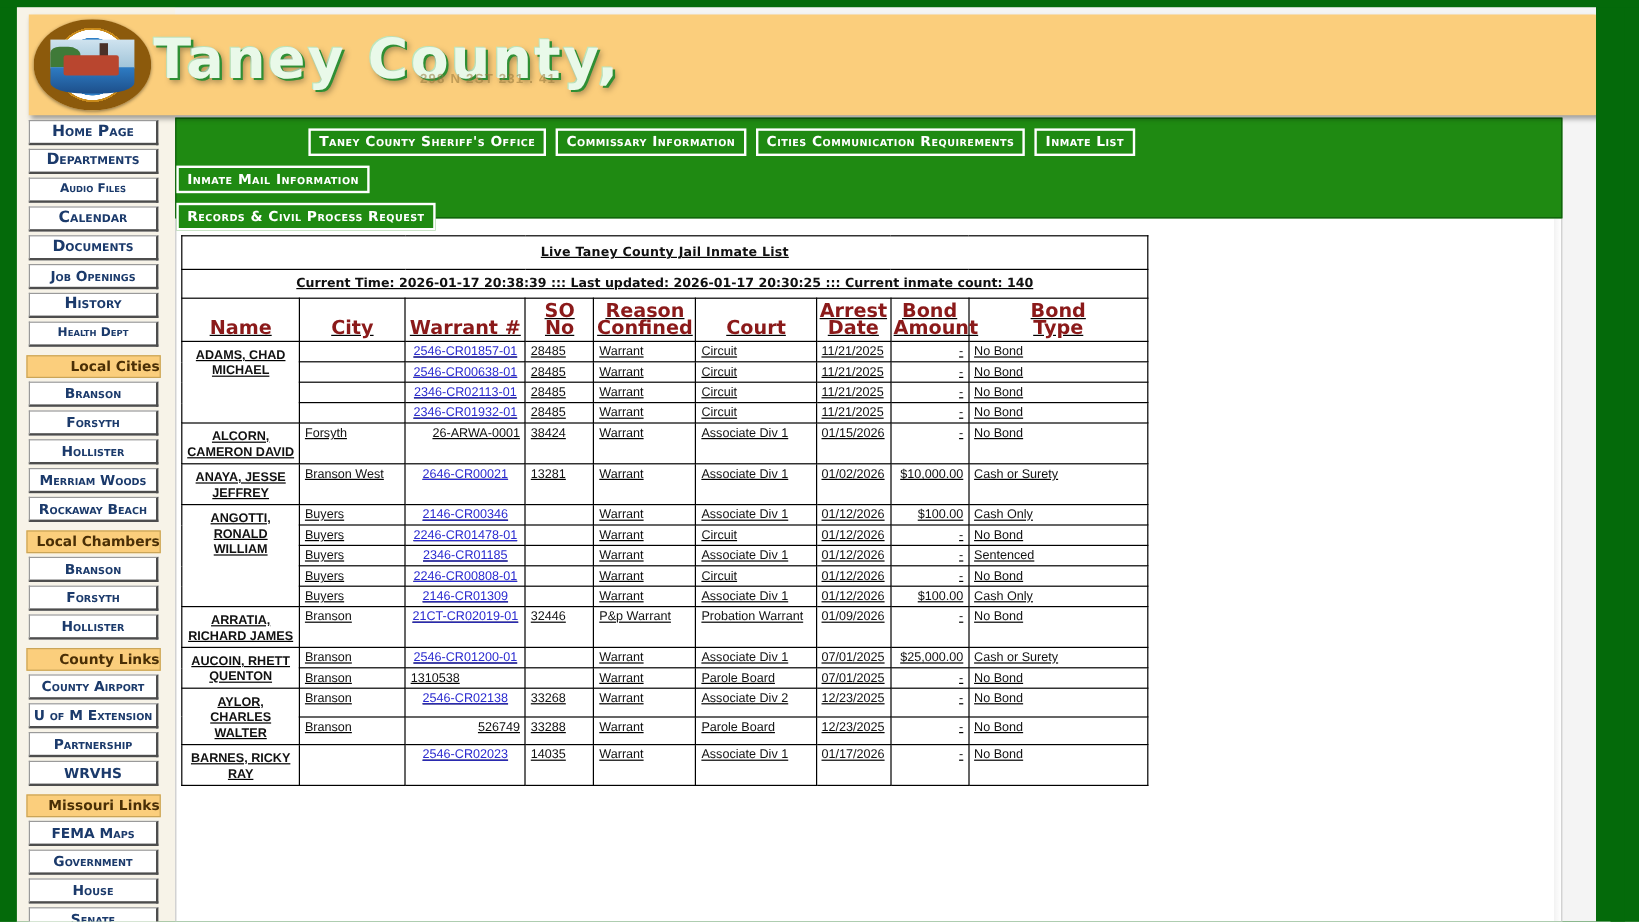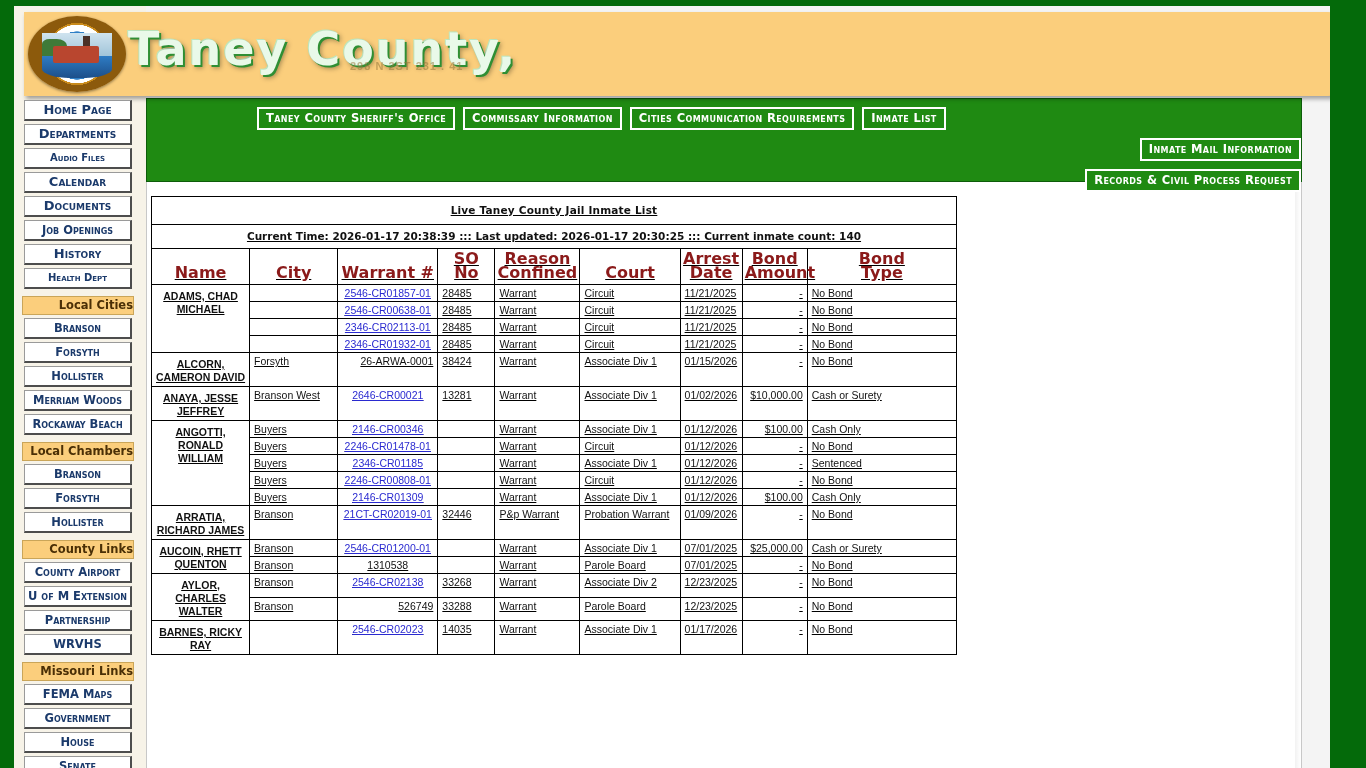--- a/index.html
+++ b/index.html
@@ -137,21 +137,21 @@
   
   .navbar {
     position: absolute;
     left: 146px; top: 98px;
     width: 1156px; height: 84px;
     background: #1f8a12;
     border: 1px solid #0d5c0a;
     z-index: 3;
   }
   .nav-row {
-    display: flex; justify-content: flex-end; gap: 8px;
+    display: flex; justify-content: flex-start; gap: 8px;
     margin-top: 8px;
   }
   .nav-row.r1 { padding-left: 110px; justify-content: flex-start; }
   .nav-btn {
     display: inline-block;
     background: #1f8a12;
     border: 2px solid #ffffff;
     color: #ffffff;
     font-family: "DejaVu Sans", sans-serif;
     font-size: 11.5px;
@@ -538,21 +538,21 @@
               <td class="warrant"><a>2546-CR01200-01</a></td>
               <td class="sono"></td>
               <td class="reason">Warrant</td>
               <td class="court">Associate Div 1</td>
               <td class="adate">07/01/2025</td>
               <td class="money">$25,000.00</td>
               <td class="btype">Cash or Surety</td>
             </tr>
             <tr>
               <td class="city">Branson</td>
-              <td class="warrant" style="text-align: center;"><span class="plain">1310538</span></td>
+              <td class="warrant" style="text-align: left;"><span class="plain">1310538</span></td>
               <td class="sono"></td>
               <td class="reason">Warrant</td>
               <td class="court">Parole Board</td>
               <td class="adate">07/01/2025</td>
               <td class="money">-</td>
               <td class="btype">No Bond</td>
             </tr>
             <tr>
               <td class="name" rowspan="2">AYLOR, CHARLES WALTER</td>
               <td class="city">Branson</td>

